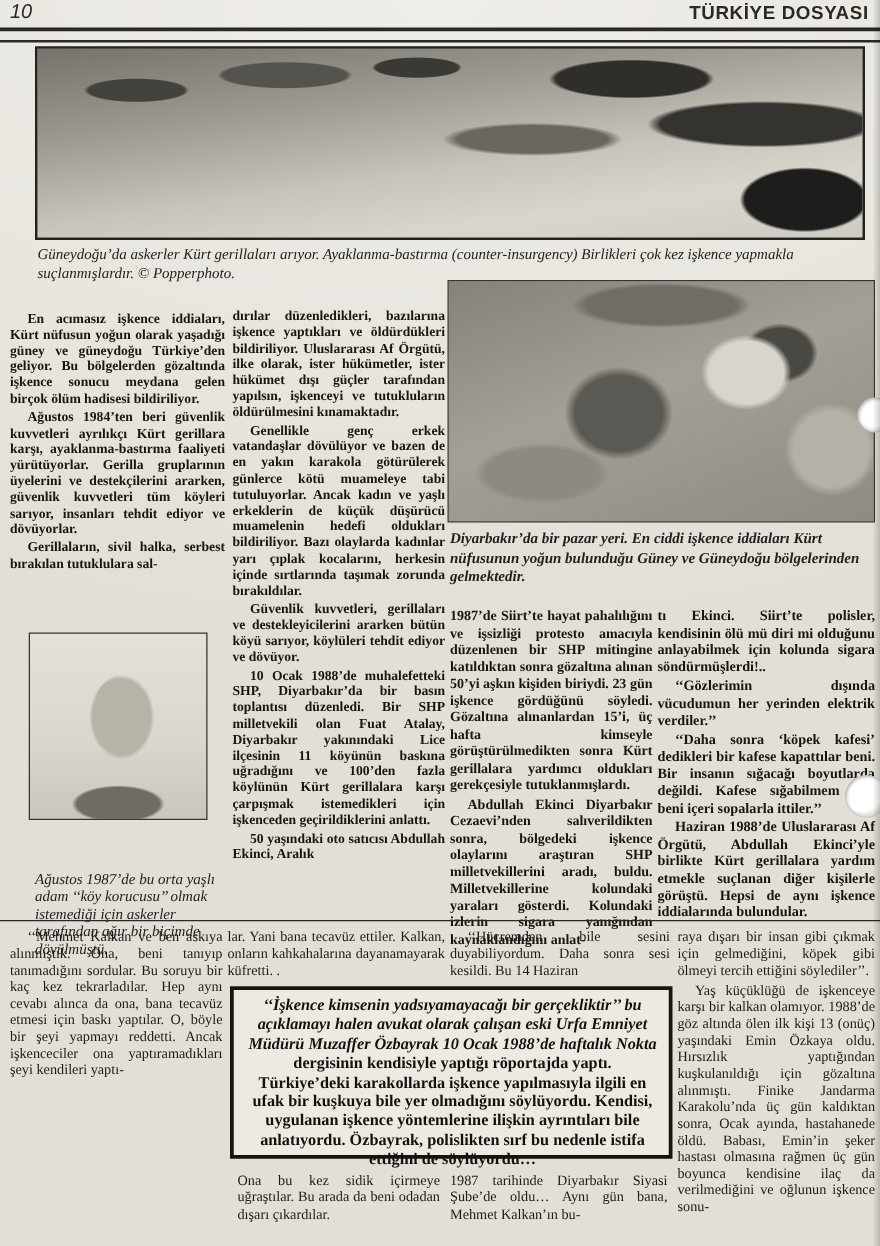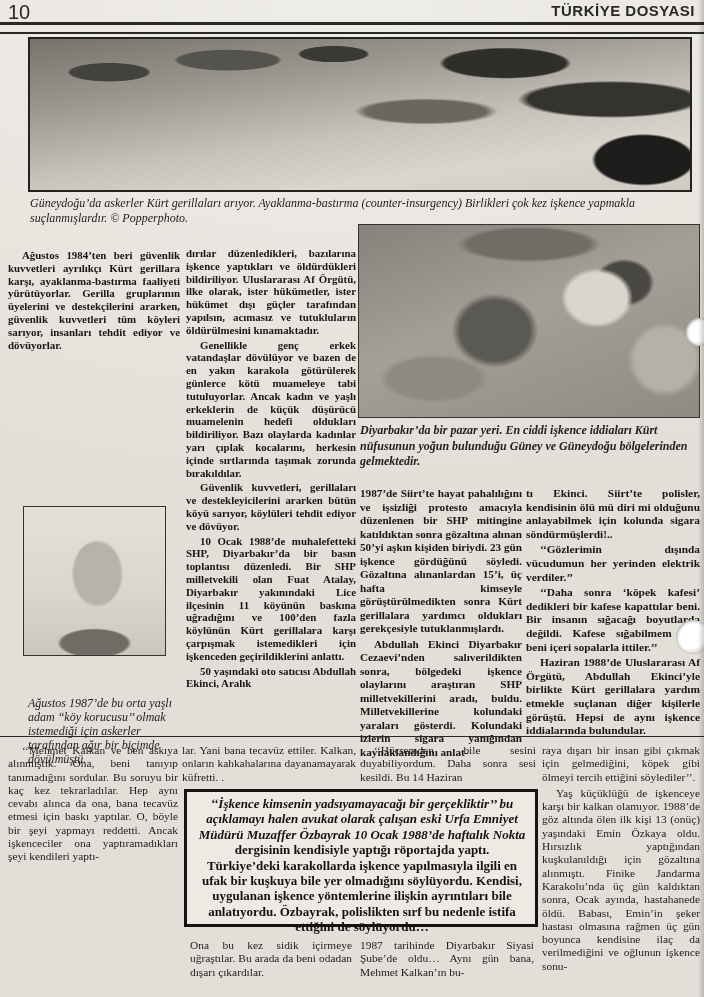--- a/index.html
+++ b/index.html
@@ -13,21 +13,21 @@
     margin:0 auto;
     background:
       radial-gradient(ellipse 900px 500px at 50% 0%, #efede8 0%, #e9e6e0 55%, #e2dfd8 100%);
     color:#1c1a17;
     overflow:hidden;
   }
   
   .pagenum{
     position:absolute;left:8px;top:1px;
     font-family:"Liberation Sans", sans-serif;
-    font-size:20px;font-weight:400;color:#2a2824;
+    font-size:16px;font-weight:400;color:#2a2824;font-style:italic;
   }
   .header-title{
     position:absolute;right:9px;top:2px;
     font-family:"Liberation Sans", sans-serif;
     font-size:15px;font-weight:700;letter-spacing:.5px;color:#2a2824;
   }
   .rule-double{
     position:absolute;left:0;top:22px;width:704px;height:7px;
     border-top:3px solid #2b2926;border-bottom:2px solid #2b2926;
   }
@@ -145,28 +145,30 @@
   <div class="rule-double"></div>
 
   <div class="photo photo-top"></div>
   <div class="caption caption-top">Güneydoğu’da askerler Kürt gerillaları arıyor. Ayaklanma-bastırma (counter-insurgency) Birlikleri çok kez işkence yapmakla suçlanmışlardır.  ©  Popperphoto.</div>
 
 
   <div class="photo photo-market"></div>
   <div class="caption caption-market">Diyarbakır’da bir pazar yeri. En ciddi işkence iddiaları Kürt nüfusunun yoğun bulunduğu Güney ve Güneydoğu bölgelerinden gelmektedir.</div>
 
   <div class="col col-1 bold">
+    <p class="ind">En acımasız işkence iddiaları, Kürt nüfusun yoğun olarak yaşadığı güney ve güneydoğu Türkiye’den geliyor. Bu bölgelerden gözaltında işkence sonucu meydana gelen birçok ölüm hadisesi bildiriliyor.</p>
     <p class="ind">Ağustos 1984’ten beri güvenlik kuvvetleri ayrılıkçı Kürt gerillara karşı, ayaklanma-bastırma faaliyeti yürütüyorlar. Gerilla gruplarının üyelerini ve destekçilerini ararken, güvenlik kuvvetleri tüm köyleri sarıyor, insanları tehdit ediyor ve dövüyorlar.</p>
+    <p class="ind">Gerillaların, sivil halka, serbest bırakılan tutuklulara sal-</p>
   </div>
 
   <div class="photo photo-left"></div>
   <div class="caption caption-left">Ağustos 1987’de bu orta yaşlı adam ‘‘köy korucusu’’ olmak istemediği için askerler tarafından ağır bir biçimde dövülmüştü.</div>
 
   <div class="col col-2 bold">
-    <p>dırılar düzenledikleri, bazılarına işkence yaptıkları ve öldürdükleri bildiriliyor. Uluslararası Af Örgütü, ilke olarak, ister hükümetler, ister hükümet dışı güçler tarafından yapılsın, acımasız ve tutukluların öldürülmesini kınamaktadır.</p>
+    <p>dırılar düzenledikleri, bazılarına işkence yaptıkları ve öldürdükleri bildiriliyor. Uluslararası Af Örgütü, ilke olarak, ister hükümetler, ister hükümet dışı güçler tarafından yapılsın, işkenceyi ve tutukluların öldürülmesini kınamaktadır.</p>
     <p class="ind">Genellikle genç erkek vatandaşlar dövülüyor ve bazen de en yakın karakola götürülerek günlerce kötü muameleye tabi tutuluyorlar. Ancak kadın ve yaşlı erkeklerin de küçük düşürücü muamelenin hedefi oldukları bildiriliyor. Bazı olaylarda kadınlar yarı çıplak kocalarını, herkesin içinde sırtlarında taşımak zorunda bırakıldılar.</p>
     <p class="ind">Güvenlik kuvvetleri, gerillaları ve destekleyicilerini ararken bütün köyü sarıyor, köylüleri tehdit ediyor ve dövüyor.</p>
     <p class="ind">10 Ocak 1988’de muhalefetteki SHP, Diyarbakır’da bir basın toplantısı düzenledi. Bir SHP milletvekili olan Fuat Atalay, Diyarbakır yakınındaki Lice ilçesinin 11 köyünün baskına uğradığını ve 100’den fazla köylünün Kürt gerillalara karşı çarpışmak istemedikleri için işkenceden geçirildiklerini anlattı.</p>
     <p class="ind">50 yaşındaki oto satıcısı Abdullah   Ekinci,   Aralık</p>
   </div>
 
   <div class="col col-3 bold">
     <p>1987’de Siirt’te hayat pahalılığını ve işsizliği protesto amacıyla düzenlenen bir SHP mitingine katıldıktan sonra gözaltına alınan 50’yi aşkın kişiden biriydi. 23 gün işkence gördüğünü söyledi. Gözaltına alınanlardan 15’i, üç hafta kimseyle görüştürülmedikten sonra Kürt gerillalara yardımcı oldukları gerekçesiyle tutuklanmışlardı.</p>
     <p class="ind">Abdullah Ekinci Diyarbakır Cezaevi’nden salıverildikten sonra, bölgedeki işkence olaylarını araştıran SHP milletvekillerini aradı, buldu. Milletvekillerine kolundaki yaraları gösterdi. Kolundaki izlerin sigara yanığından kaynaklandığını anlat-</p>
   </div>

